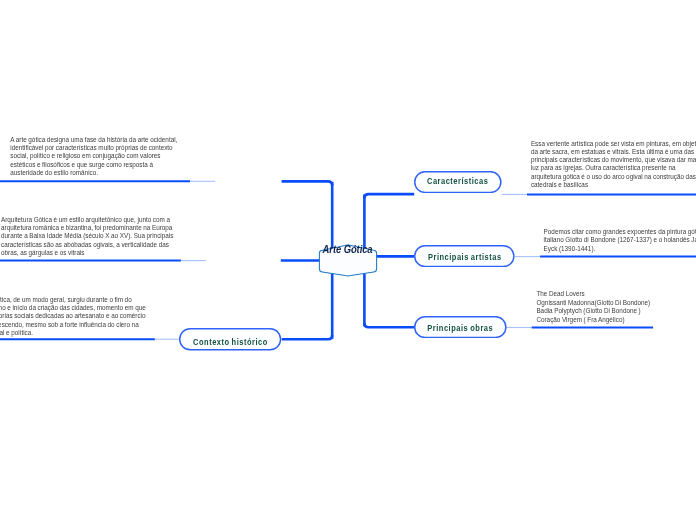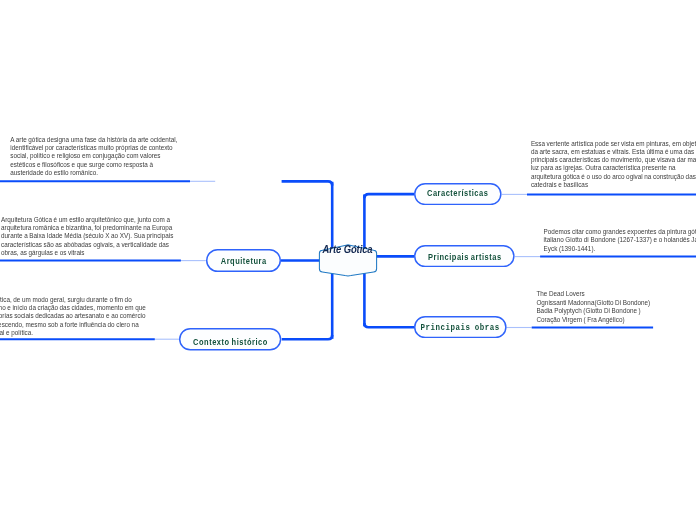--- a/index.html
+++ b/index.html
@@ -52,45 +52,39 @@
   <path d="M540.1 256.6 H706.0" fill="none" stroke="#0a4cfa" stroke-width="2.0"></path>
   <path d="M506.3 327.5 H531.7" fill="none" stroke="#a9c0fc" stroke-width="1.1"></path>
   <path d="M531.7 327.5 H653.1" fill="none" stroke="#0a4cfa" stroke-width="2.0"></path>
   </svg>
   <div class="root" style="left:316px;top:241.1px;width:64px;height:37px;">
     <svg width="64" height="37" viewBox="0 0 64 37" style="position:absolute;left:0;top:0;">
       <path d="M3.4 12.2 L3.4 27.7 Q3.4 30.7 6.4 30.9 L29 34.5 L32 34.9 L35 34.5 L57.6 30.9 Q60.6 30.7 60.6 27.7 L60.6 12.2 Q60.6 9.4 57.6 9.2 L35 4.4 L32 3.9 L29 4.4 L6.4 9.2 Q3.4 9.4 3.4 12.2 Z" fill="#fbfdfe" stroke="#2079c4" stroke-width="1.05"></path>
     </svg>
     <span class="rlabel">Arte Gótica</span>
   </div>
-  <div class="node" style="left:205.8px;top:248.6px;width:75.0px;height:23.0px;">
-    <svg width="75.0" height="23.0" viewBox="0 0 75.0 23.0">
-        <rect x="0.725" y="0.725" width="73.55" height="21.55" rx="10.775" ry="10.775" fill="#fdfeff" stroke="#2f63fb" stroke-width="1.45"></rect>
-      </svg>
-    <span class="nlabel" style="position:relative;transform:scaleX(0.86);">Arquitetura</span>
-  </div>
   <div class="node" style="left:179.4px;top:328.0px;width:102.3px;height:27px;">
     <svg width="102.3" height="22.5" viewBox="0 0 102.3 22.5">
         <rect x="0.725" y="0.725" width="100.85" height="21.05" rx="10.525" ry="10.525" fill="#fdfeff" stroke="#2f63fb" stroke-width="1.45"></rect>
       </svg>
     <span class="nlabel" style="position:relative;transform:scaleX(0.86);">Contexto histórico</span>
   </div>
-  <div class="node" style="left:414.2px;top:183.0px;width:87.6px;height:18px;text-align:right;">
+  <div class="node" style="left:414.2px;top:171px;width:87.6px;height:18px;text-align:right;">
     <svg width="87.6" height="22.2" viewBox="0 0 87.6 22.2">
         <rect x="0.725" y="0.725" width="86.14999999999999" height="20.75" rx="10.375" ry="10.375" fill="#fdfeff" stroke="#2f63fb" stroke-width="1.45"></rect>
       </svg>
     <span class="nlabel" style="position:relative;transform:scaleX(0.86);">Características</span>
   </div>
   <div class="node" style="left:414.2px;top:245.0px;width:100.6px;height:22px;">
     <svg width="100.6" height="22.3" viewBox="0 0 100.6 22.3">
         <rect x="0.725" y="0.725" width="99.14999999999999" height="20.85" rx="10.425" ry="10.425" fill="#fdfeff" stroke="#2f63fb" stroke-width="1.45"></rect>
       </svg>
     <span class="nlabel" style="position:relative;transform:scaleX(0.86);">Principais artistas</span>
   </div>
-  <div class="node" style="left:414.1px;top:315.9px;width:92.6px;height:22.3px;font-family:Liberation Mono, monospace;">
+  <div class="node" style="left:414.1px;top:315.9px;width:92.6px;height:22.3px;">
     <svg width="92.6" height="22.3" viewBox="0 0 92.6 22.3">
         <rect x="0.725" y="0.725" width="91.14999999999999" height="20.85" rx="10.425" ry="10.425" fill="#fdfeff" stroke="#2f63fb" stroke-width="1.45"></rect>
       </svg>
     <span class="nlabel" style="position:relative;transform:scaleX(0.86);">Principais obras</span>
   </div>
   <div class="leaf" style="left:10.3px;top:136.0px;width:175.0px;">
       <span>A arte gótica designa uma fase da história da arte ocidental, identificável por características muito próprias de contexto social, político e religioso em conjugação com valores estéticos e filosóficos e que surge como resposta à austeridade do estilo românico.</span>
     </div>
   <div class="leaf" style="left:1.0px;top:216.0px;width:175.0px;">
       <span>Arquitetura Gótica é um estilo arquitetônico que, junto com a arquitetura românica e bizantina, foi predominante na Europa durante a Baixa Idade Média (século X ao XV). Sua principais características são as abóbadas ogivais, a verticalidade das obras, as gárgulas e os vitrais</span>

